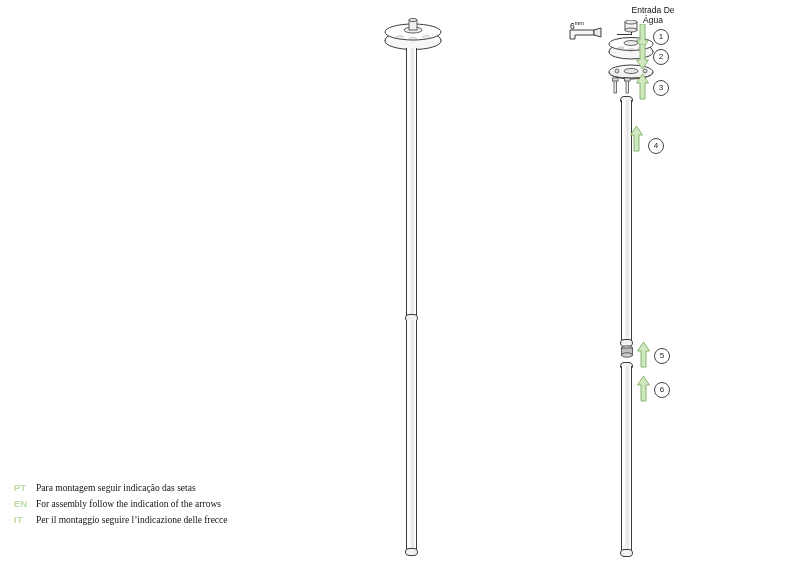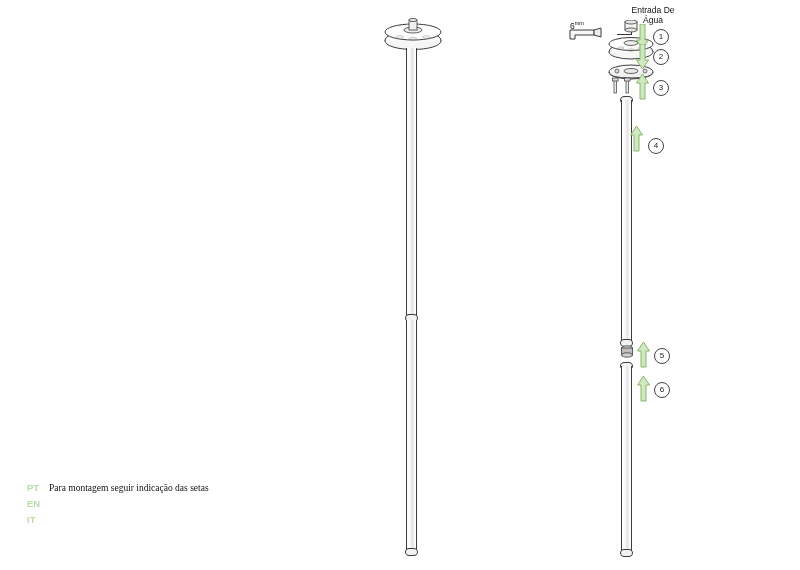--- a/index.html
+++ b/index.html
@@ -84,21 +84,20 @@
     left: 14px;
     top: 482px;
     width: 330px;
   }
   .legend-row {
     display: flex;
     align-items: baseline;
     height: 16px;
     font-size: 9.5px;
     color: #111;
-    margin-left: 13px;
   }
   .legend-code {
     width: 22px;
     color: #b9dca8;
     font-weight: bold;
     font-size: 9.5px;
     flex: none;
   }
   .legend-text { color: #111; font-family: Liberation Serif, serif; }
 
@@ -237,19 +236,21 @@
 
   </div>
 
   <div id="legend">
     <div class="legend-row">
       <span class="legend-code">PT</span>
       <span class="legend-text">Para montagem seguir indicação das setas</span>
     </div>
     <div class="legend-row">
       <span class="legend-code">EN</span>
+      <span class="legend-text">For assembly follow the indication of the arrows</span>
     </div>
     <div class="legend-row">
       <span class="legend-code">IT</span>
+      <span class="legend-text">Per il montaggio seguire l’indicazione delle frecce</span>
     </div>
   </div>
 
 </div>
 
 </body></html>

